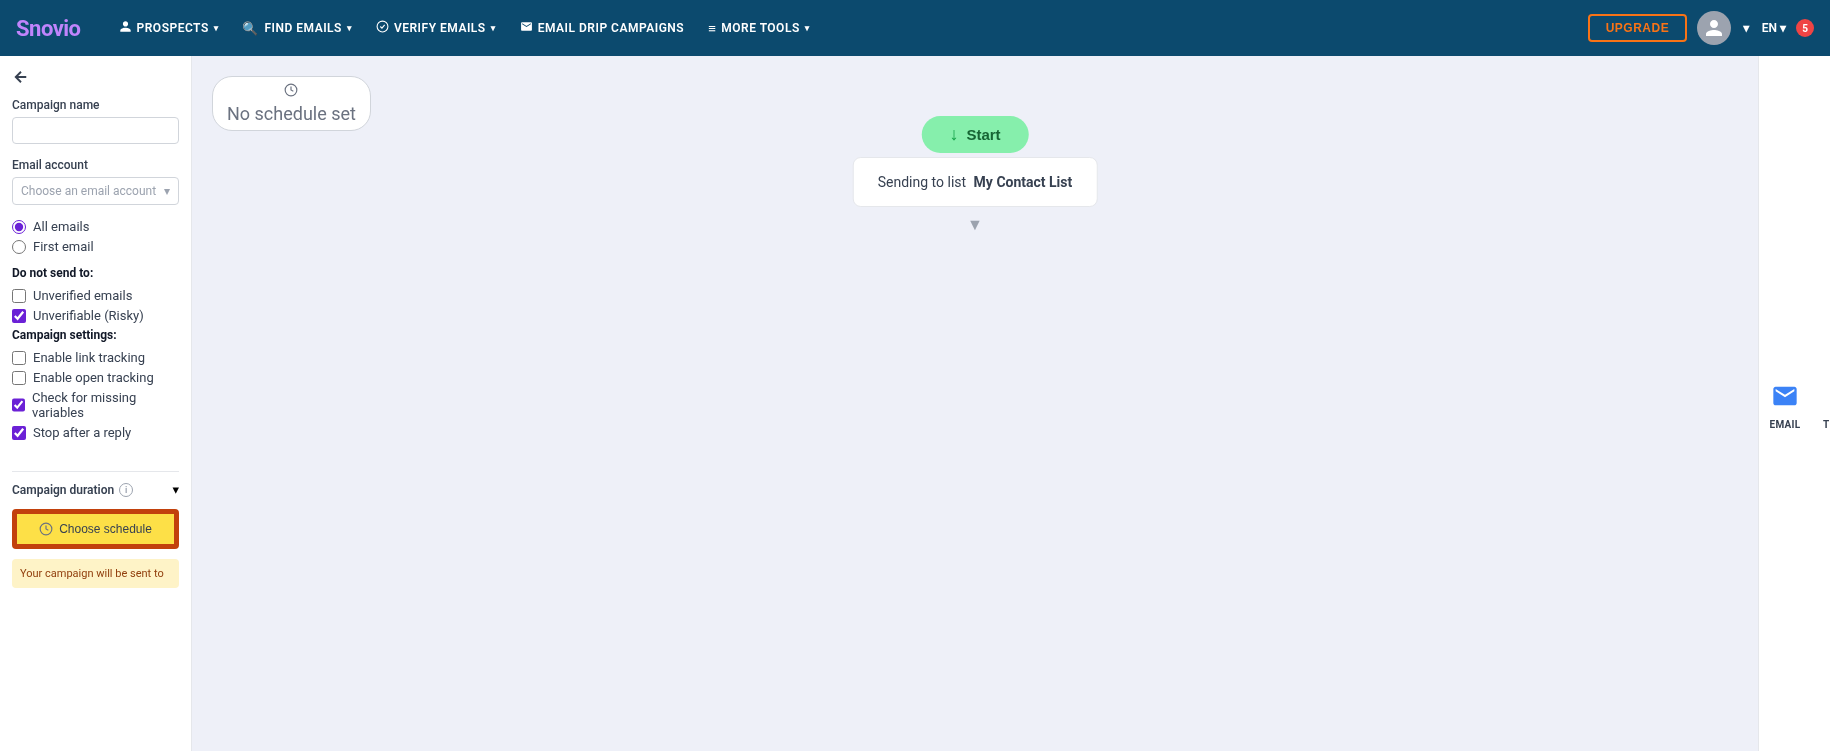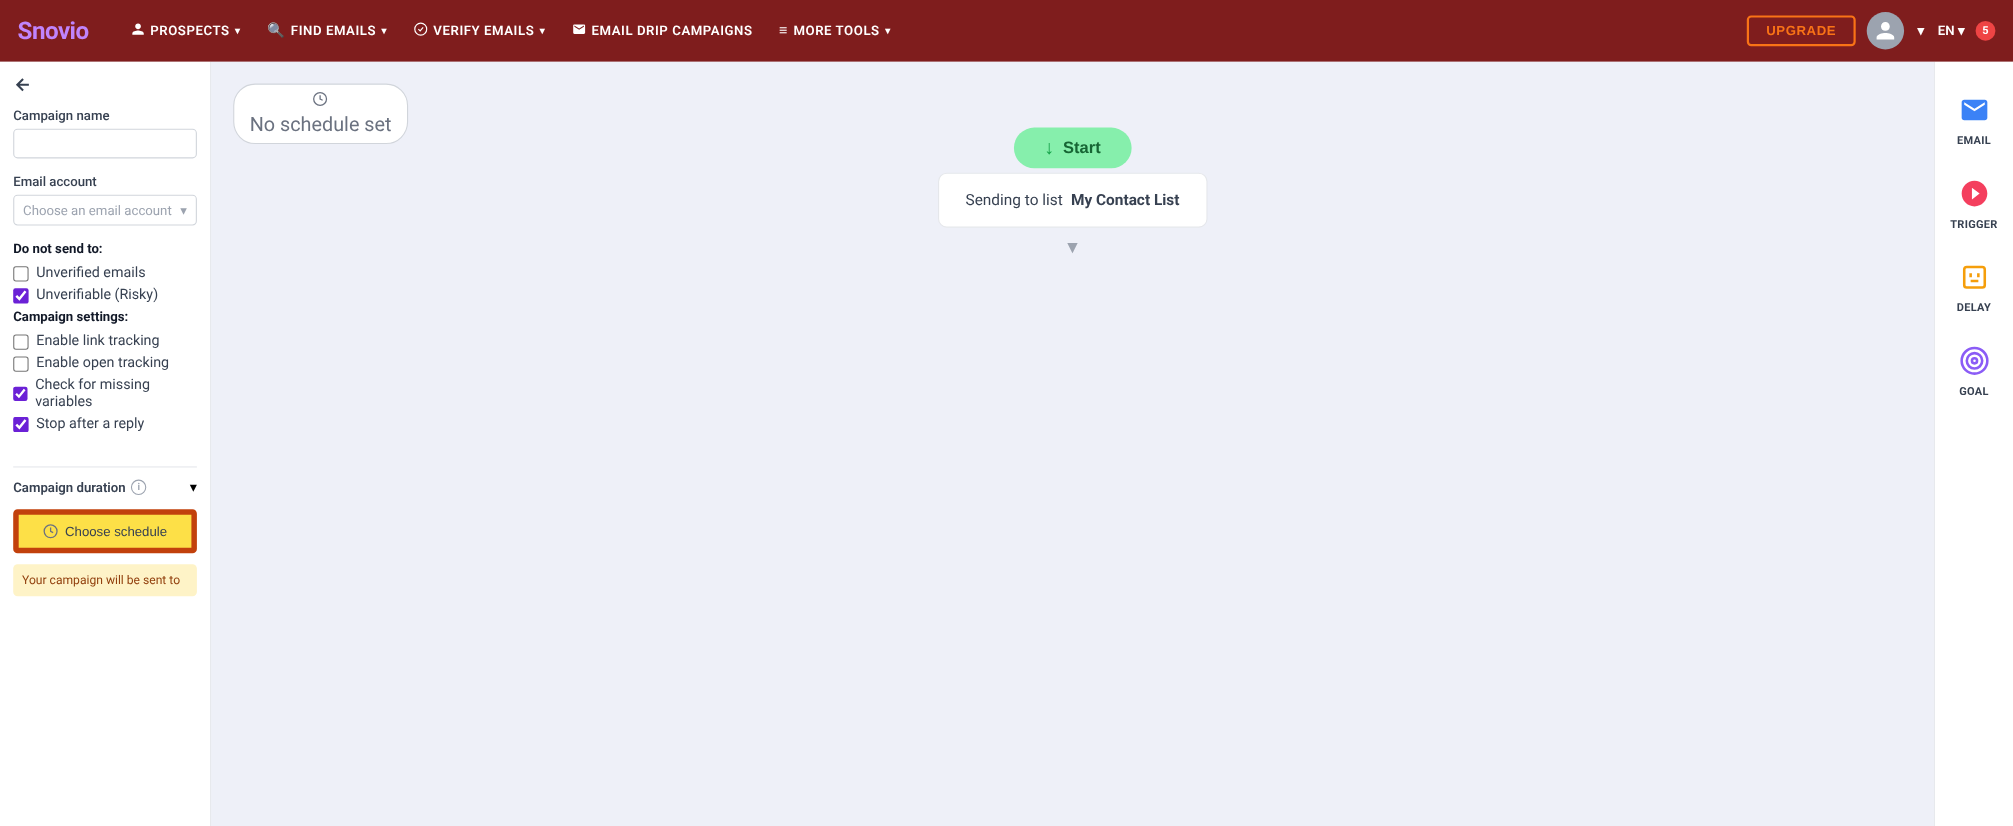--- a/index.html
+++ b/index.html
@@ -1,20 +1,20 @@
 <!DOCTYPE html>
 <html><head>
   <meta charset="utf-8">
   <style>
     * { box-sizing: border-box; margin: 0; padding: 0; }
     body { font-family: -apple-system, BlinkMacSystemFont, 'Segoe UI', Roboto, sans-serif; background: #f0f0f5; height: 751px; overflow: hidden; }
 
     
     .header {
-      background: #7f1d1d;
+      background: #0c4a6e;
       height: 56px;
       display: flex;
       align-items: center;
       padding: 0 16px;
       gap: 8px;
       position: relative;
       z-index: 100;
     }
     .logo {
       color: white;
@@ -301,21 +301,20 @@
       color: #9ca3af;
       font-size: 16px;
     }
 
     
     .right-sidebar {
       width: 72px;
       background: white;
       border-left: 1px solid #e5e7eb;
       display: flex;
-      flex-direction: column;
       align-items: center;
       padding: 16px 0;
       gap: 4px;
       flex-shrink: 0;
     }
     .tool-item {
       display: flex;
       flex-direction: column;
       align-items: center;
       gap: 5px;
@@ -416,20 +415,30 @@
     <input class="campaign-name-input" type="text" value="" style="">
 
     <div class="email-account-section">
       <div class="sidebar-label">Email account</div>
       <div class="email-dropdown">
         <span>Choose an email account</span>
         <span>▾</span>
       </div>
     </div>
 
+    <div class="radio-group">
+      <label class="radio-item">
+        <input type="radio" class="radio-input" name="send_to" checked="" style="">
+        <span>All emails</span>
+      </label>
+      <label class="radio-item">
+        <input type="radio" class="radio-input" name="send_to" style="">
+        <span>First email</span>
+      </label>
+    </div>
 
     <div class="section-title">Do not send to:</div>
     <div class="do-not-send">
       <label class="checkbox-item">
         <input type="checkbox" class="checkbox-input" style="">
         <span>Unverified emails</span>
       </label>
       <label class="checkbox-item">
         <input type="checkbox" class="checkbox-input" checked="" style="">
         <span>Unverifiable (Risky)</span>

